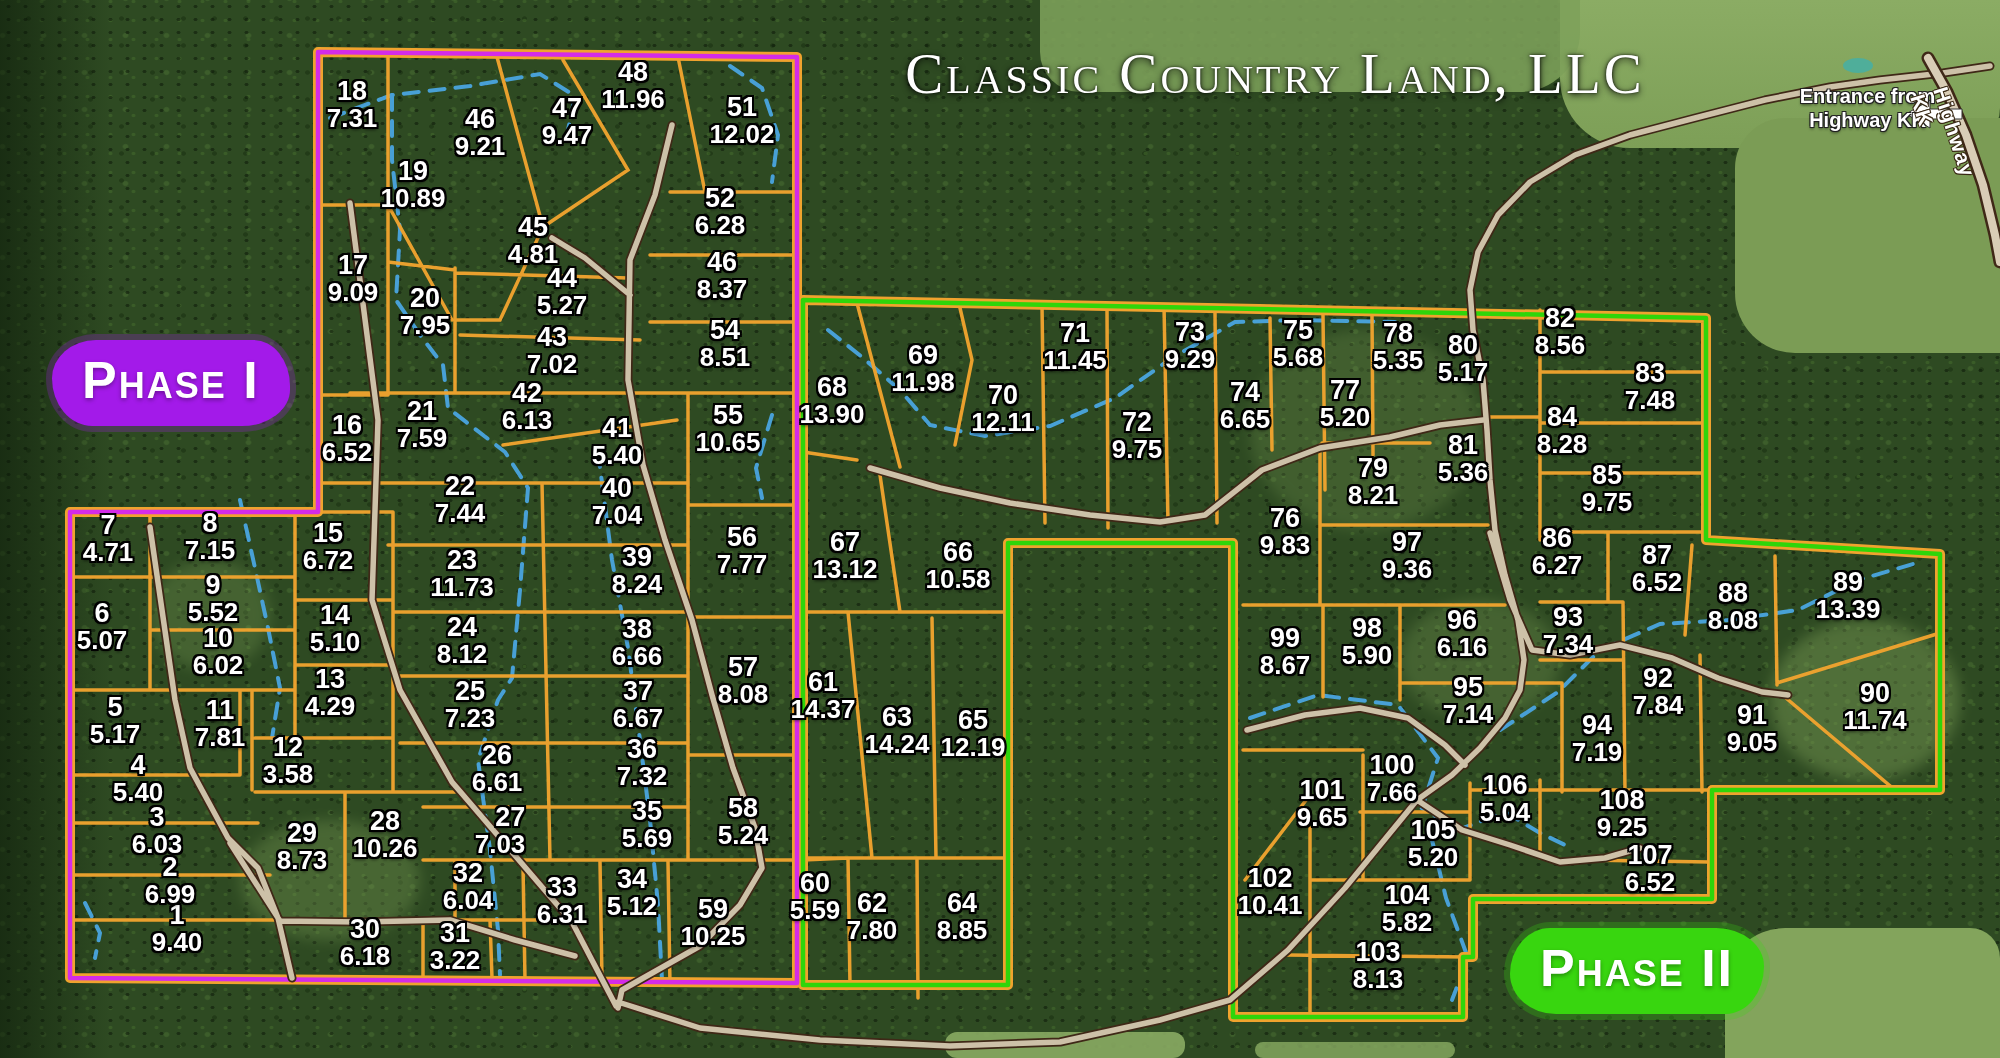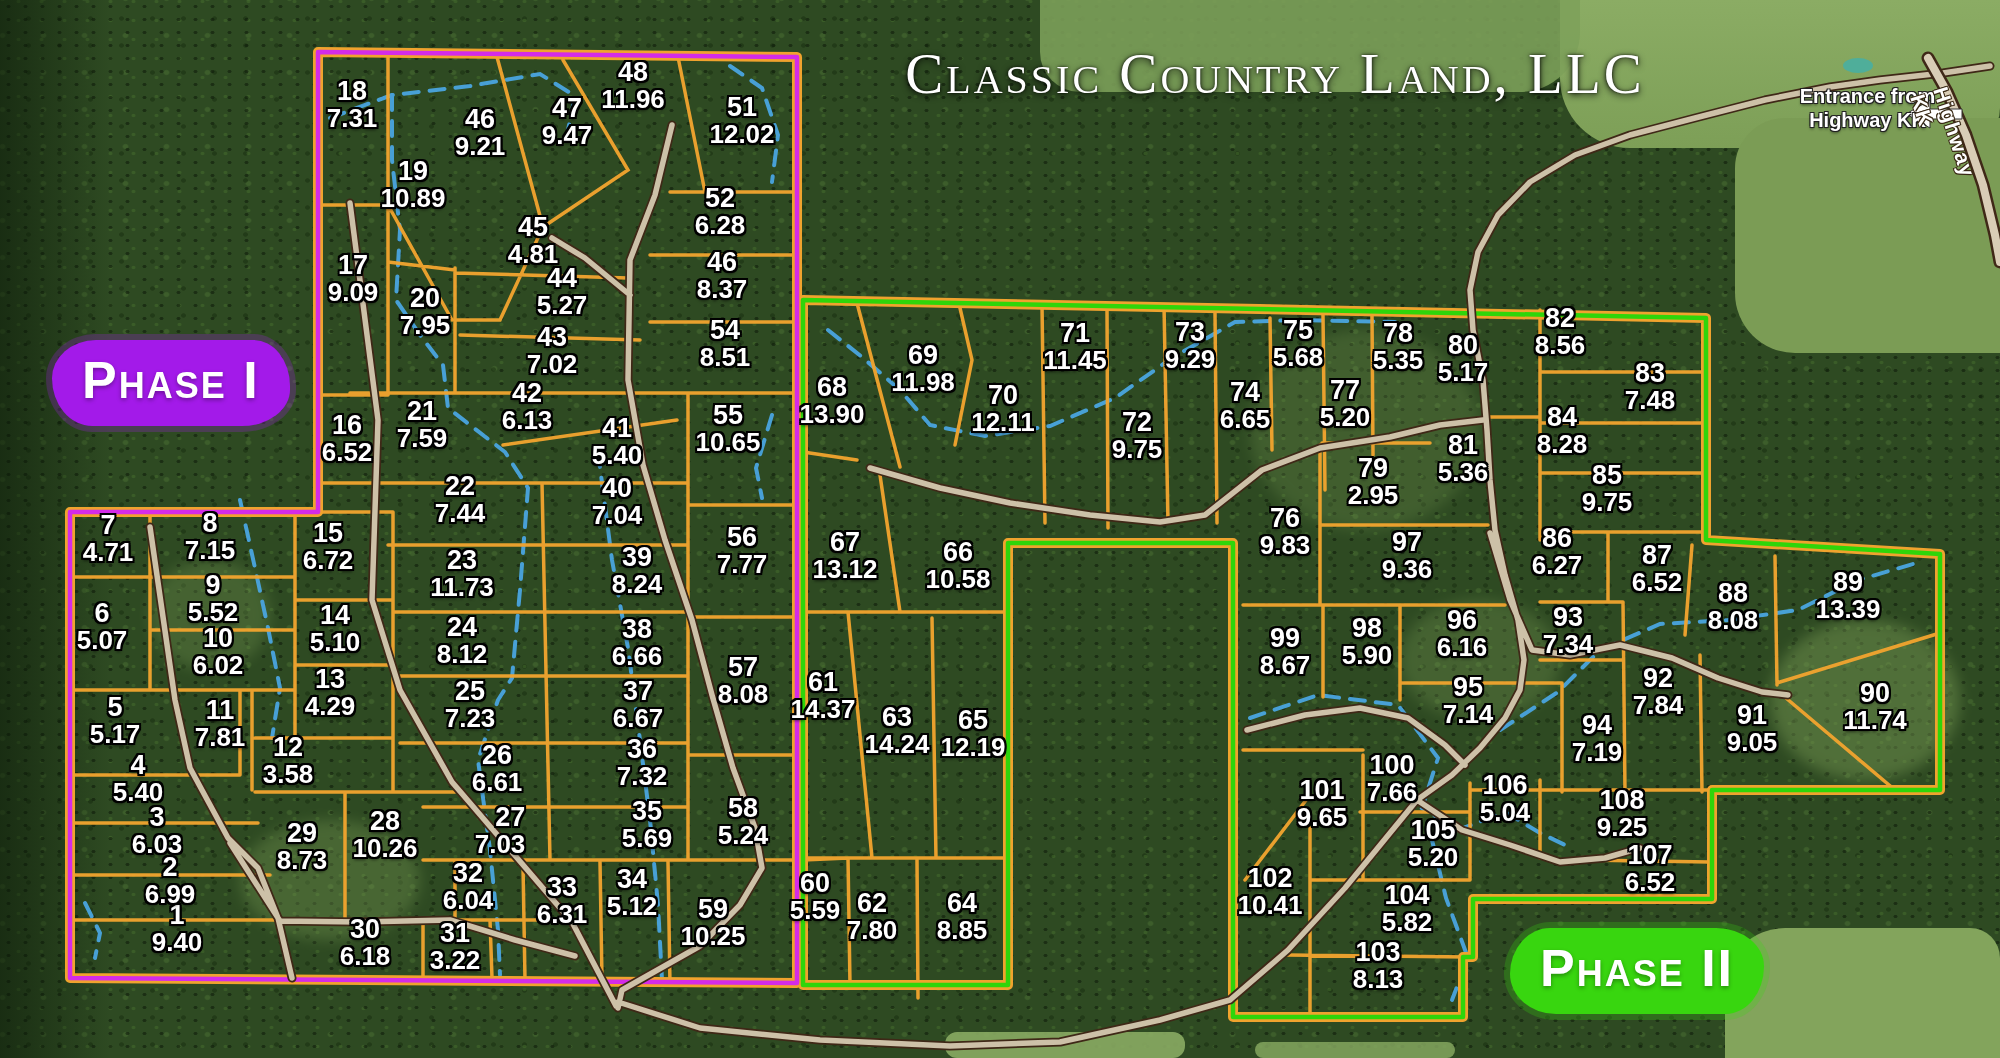--- a/index.html
+++ b/index.html
@@ -461,21 +461,21 @@
       <div class="lot" style="left: 1345px; top: 405px;">
         <span class="n">77</span>
         <span class="a">5.20</span>
       </div>
       <div class="lot" style="left: 1398px; top: 348px;">
         <span class="n">78</span>
         <span class="a">5.35</span>
       </div>
       <div class="lot" style="left: 1373px; top: 483px;">
         <span class="n">79</span>
-        <span class="a">2.95</span>
+        <span class="a">8.21</span>
       </div>
       <div class="lot" style="left: 1463px; top: 360px;">
         <span class="n">80</span>
         <span class="a">5.17</span>
       </div>
       <div class="lot" style="left: 1463px; top: 460px;">
         <span class="n">81</span>
         <span class="a">5.36</span>
       </div>
       <div class="lot" style="left: 1560px; top: 333px;">

